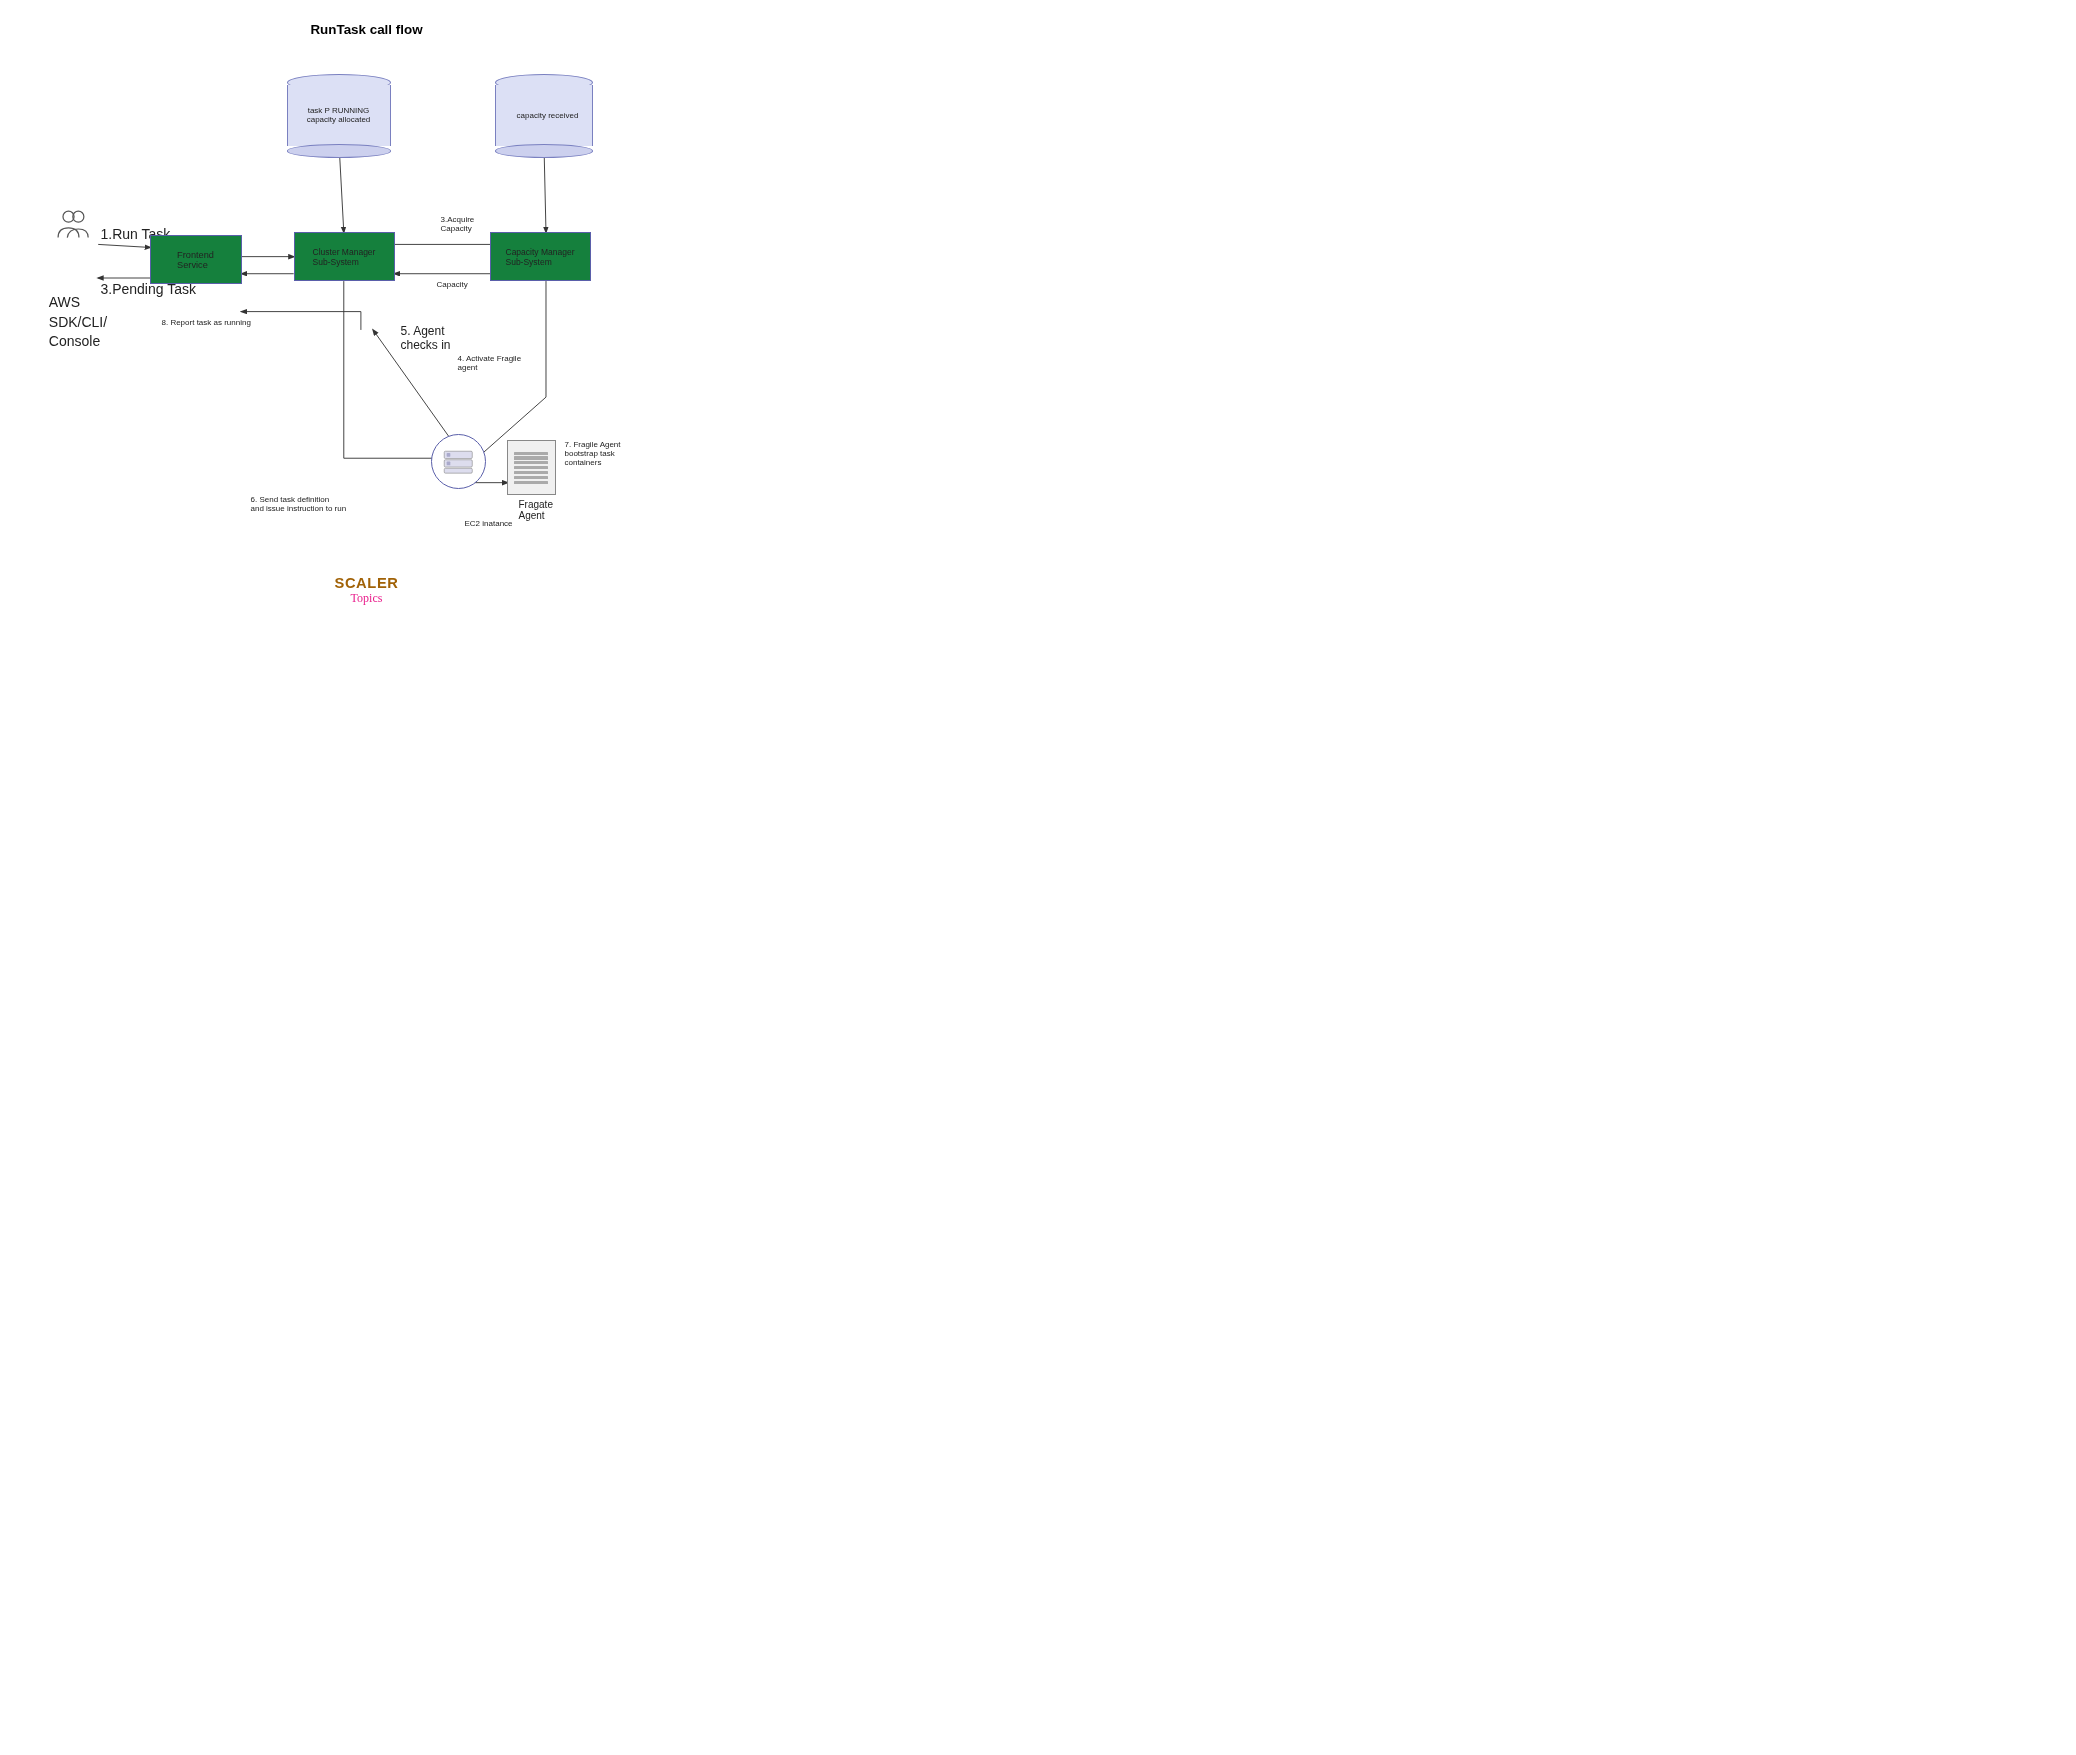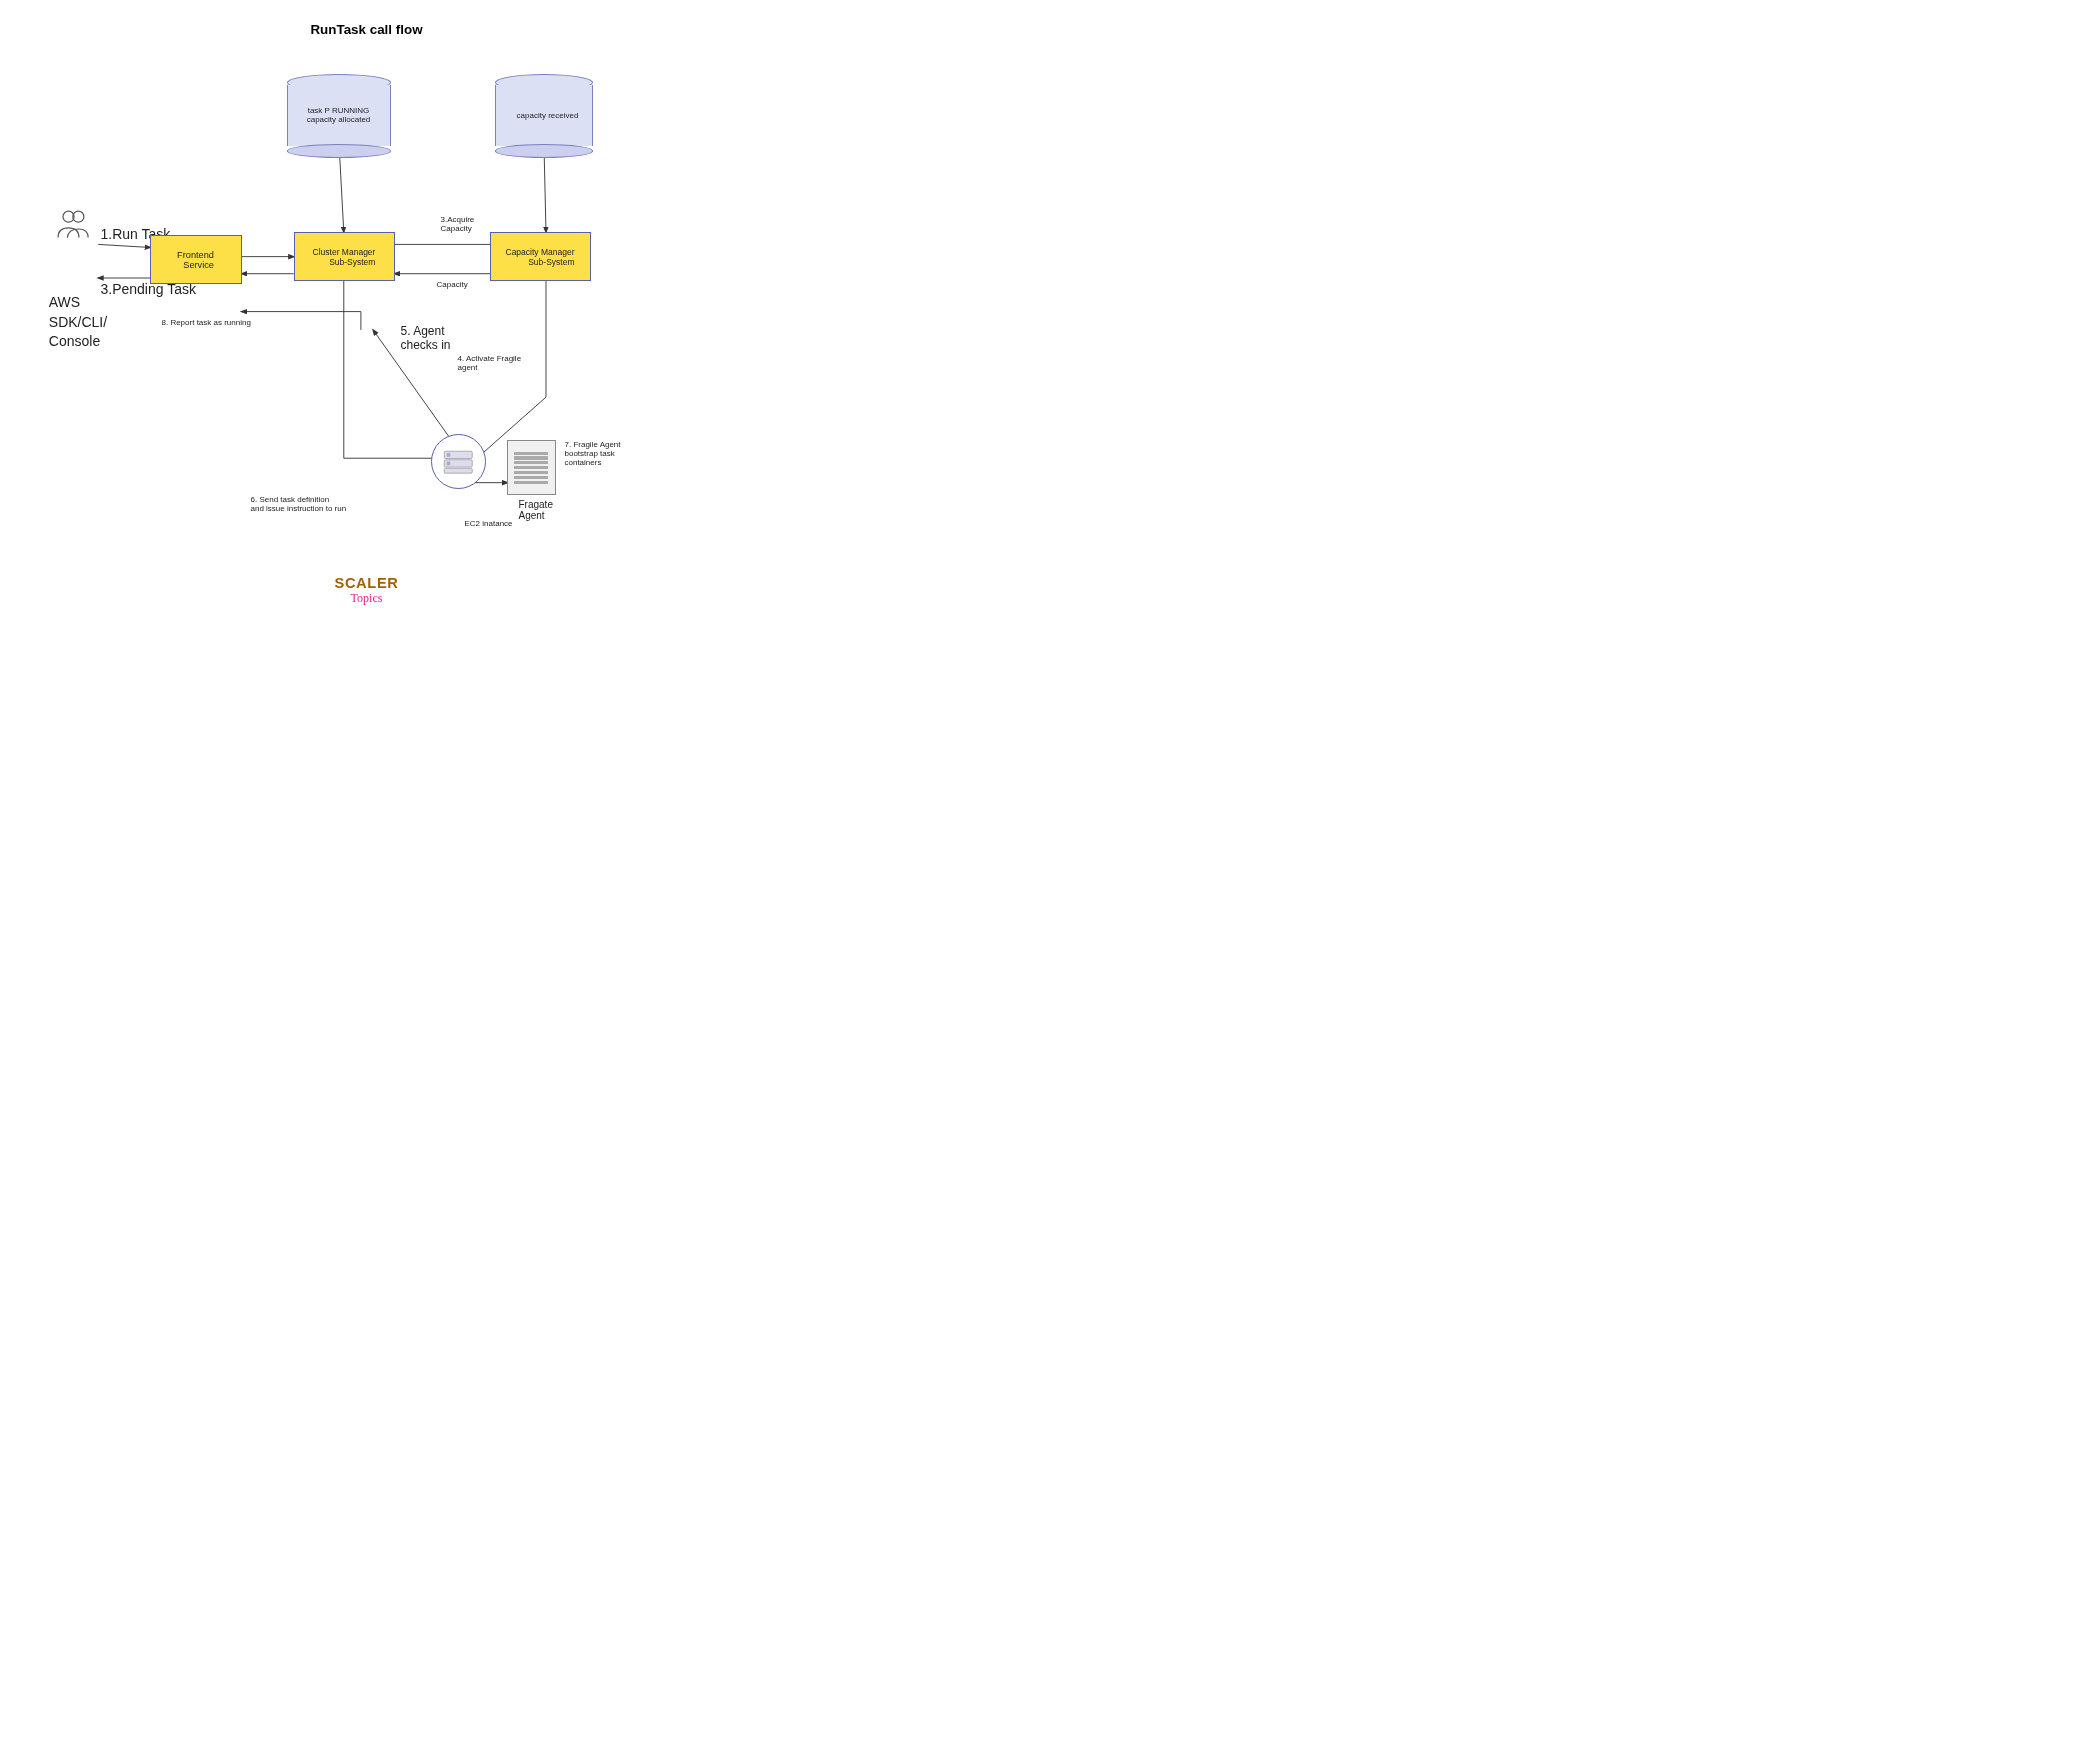--- a/index.html
+++ b/index.html
@@ -23,26 +23,26 @@
 
     .diagram-container {
       position: relative;
       width: 672px;
       height: 501px;
     }
 
     
     .box {
       position: absolute;
-      background: #fde047;
+      background: #15803d;
       border: 0.9px solid #5a5faa;
       display: flex;
       align-items: center;
       justify-content: center;
-      text-align: right;
+      text-align: left;
       font-size: 8.5px;
       color: #222;
       padding: 4.9px;
     }
 
     
     .arrows-svg {
       position: absolute;
       top: 0;
       left: 0;

